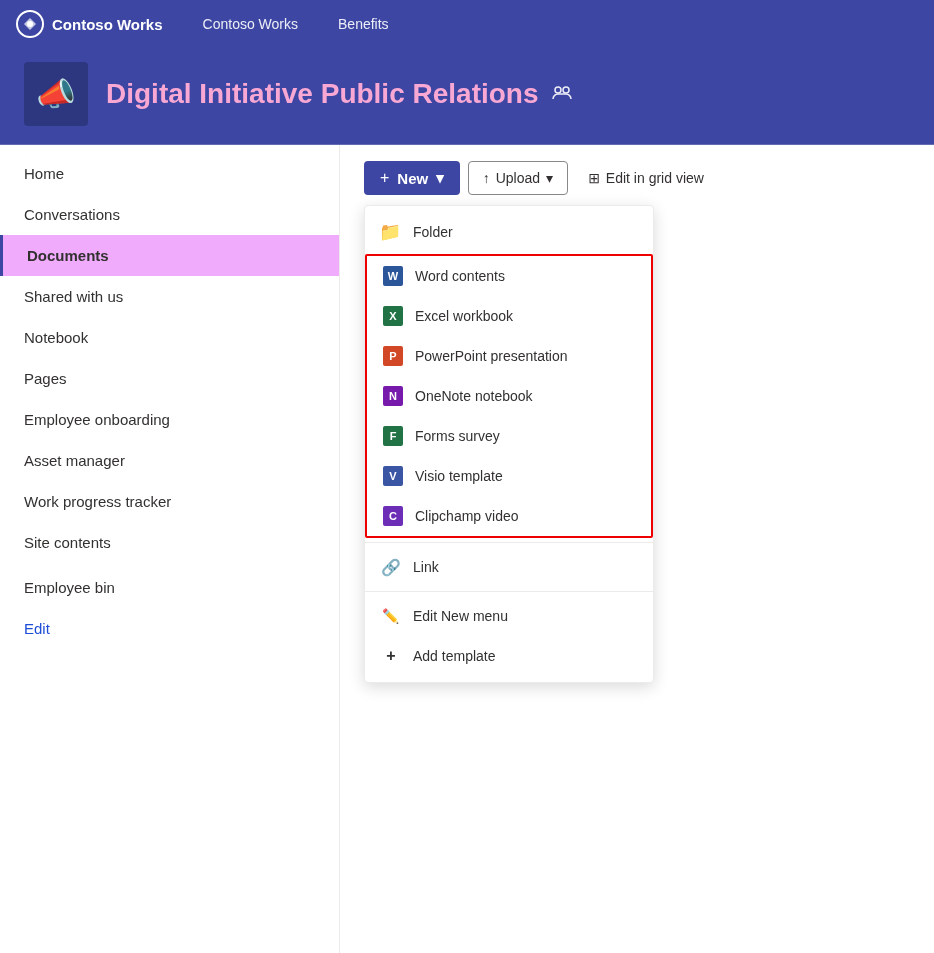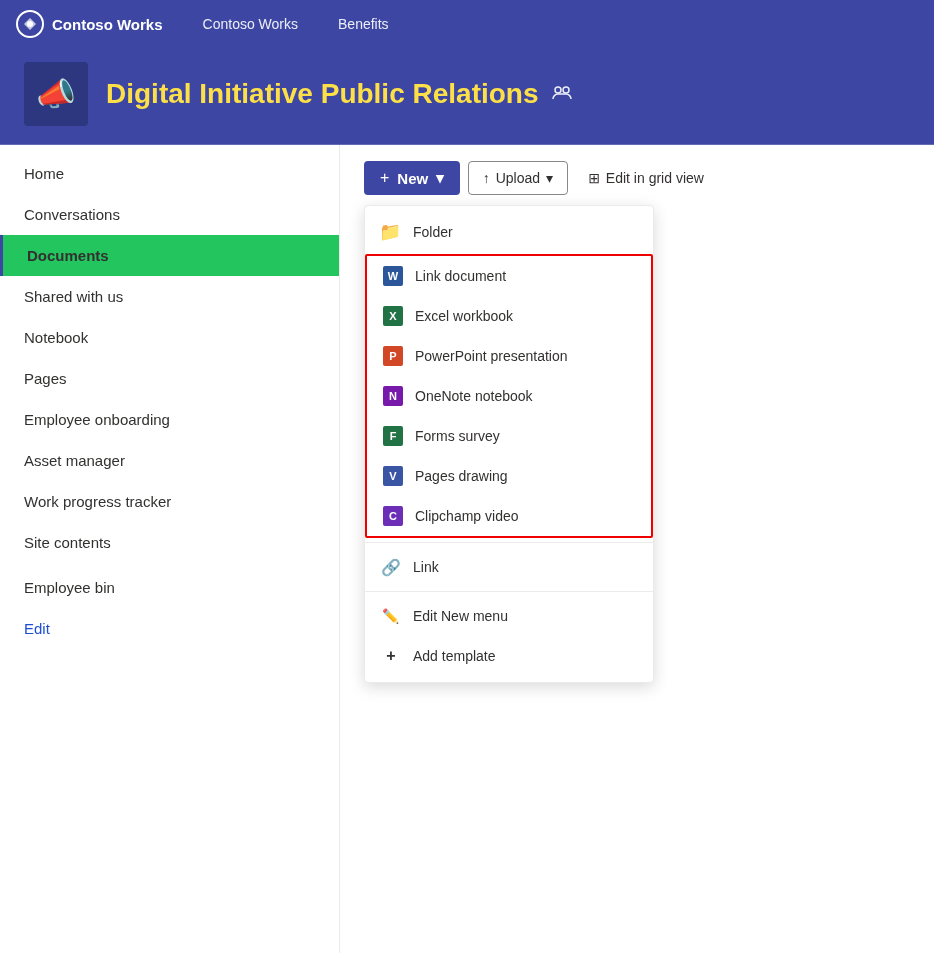--- a/index.html
+++ b/index.html
@@ -43,21 +43,21 @@
       width: 64px;
       height: 64px;
       background: #2d3780;
       border-radius: 4px;
       display: flex;
       align-items: center;
       justify-content: center;
       font-size: 28px;
     }
     .site-title {
-      color: #fde047;
+      color: #f9a8d4;
       font-size: 28px;
       font-weight: 600;
       display: flex;
       align-items: center;
       gap: 12px;
     }
     .site-title-icon { font-size: 20px; opacity: 0.9; }
 
     
     .main-layout {
@@ -75,21 +75,21 @@
       background: #fff;
     }
     .sidebar-item {
       padding: 10px 24px;
       font-size: 15px;
       color: #323130;
       cursor: pointer;
       line-height: 1.4;
     }
     .sidebar-item.active {
-      background: #22c55e;
+      background: #f0abfc;
       font-weight: 700;
       border-left: 3px solid #3d47a3;
     }
     .sidebar-item.edit-link {
       color: #1d4ed8;
       font-size: 15px;
       padding: 10px 24px;
     }
     .sidebar-item.recycle { margin-top: 4px; }
 
@@ -276,41 +276,41 @@
       <div class="dropdown-menu">
 
         <div class="dropdown-item">
           <span class="dropdown-icon folder-icon">📁</span>
           <span>Folder</span>
         </div>
 
         <div class="office-group">
           <div class="dropdown-item">
             <span class="dropdown-icon word-icon">W</span>
-            <span>Link document</span>
+            <span>Word contents</span>
           </div>
           <div class="dropdown-item">
             <span class="dropdown-icon excel-icon">X</span>
             <span>Excel workbook</span>
           </div>
           <div class="dropdown-item">
             <span class="dropdown-icon ppt-icon">P</span>
             <span>PowerPoint presentation</span>
           </div>
           <div class="dropdown-item">
             <span class="dropdown-icon onenote-icon">N</span>
             <span>OneNote notebook</span>
           </div>
           <div class="dropdown-item">
             <span class="dropdown-icon forms-icon">F</span>
             <span>Forms survey</span>
           </div>
           <div class="dropdown-item">
             <span class="dropdown-icon visio-icon">V</span>
-            <span>Pages drawing</span>
+            <span>Visio template</span>
           </div>
           <div class="dropdown-item">
             <span class="dropdown-icon clipchamp-icon">C</span>
             <span>Clipchamp video</span>
           </div>
         </div>
 
         <div class="divider"></div>
 
         <div class="dropdown-item">

